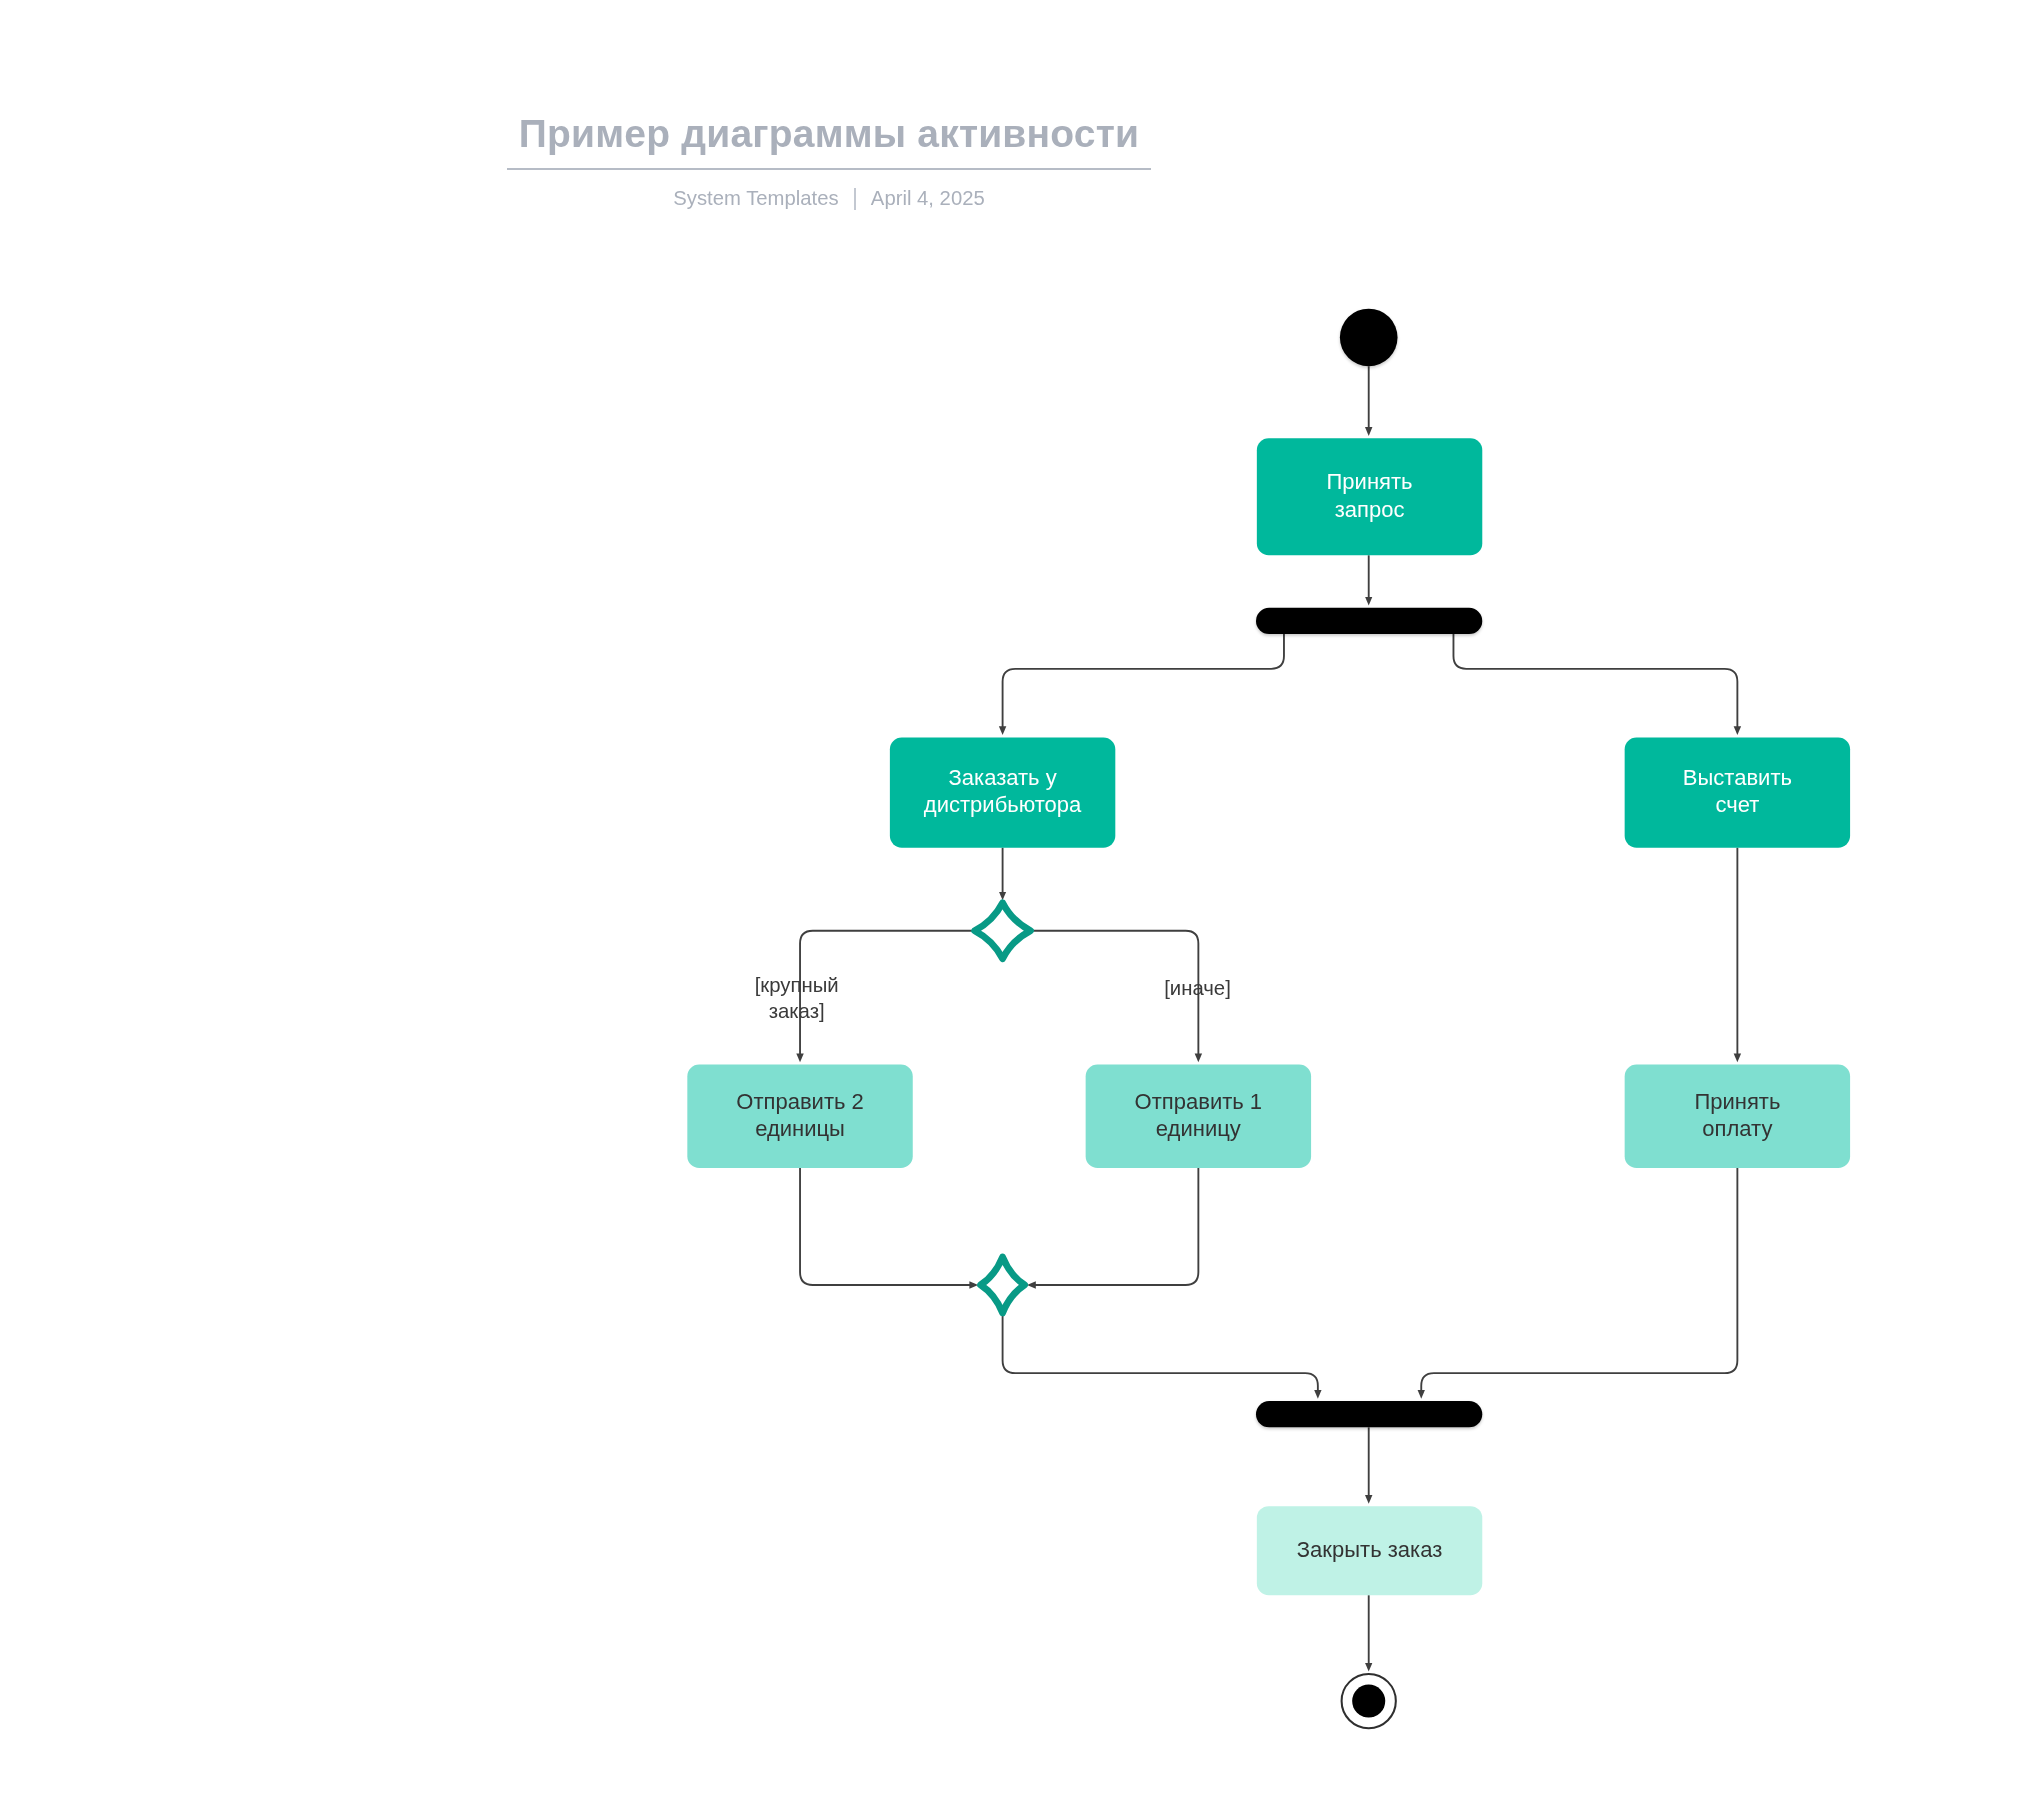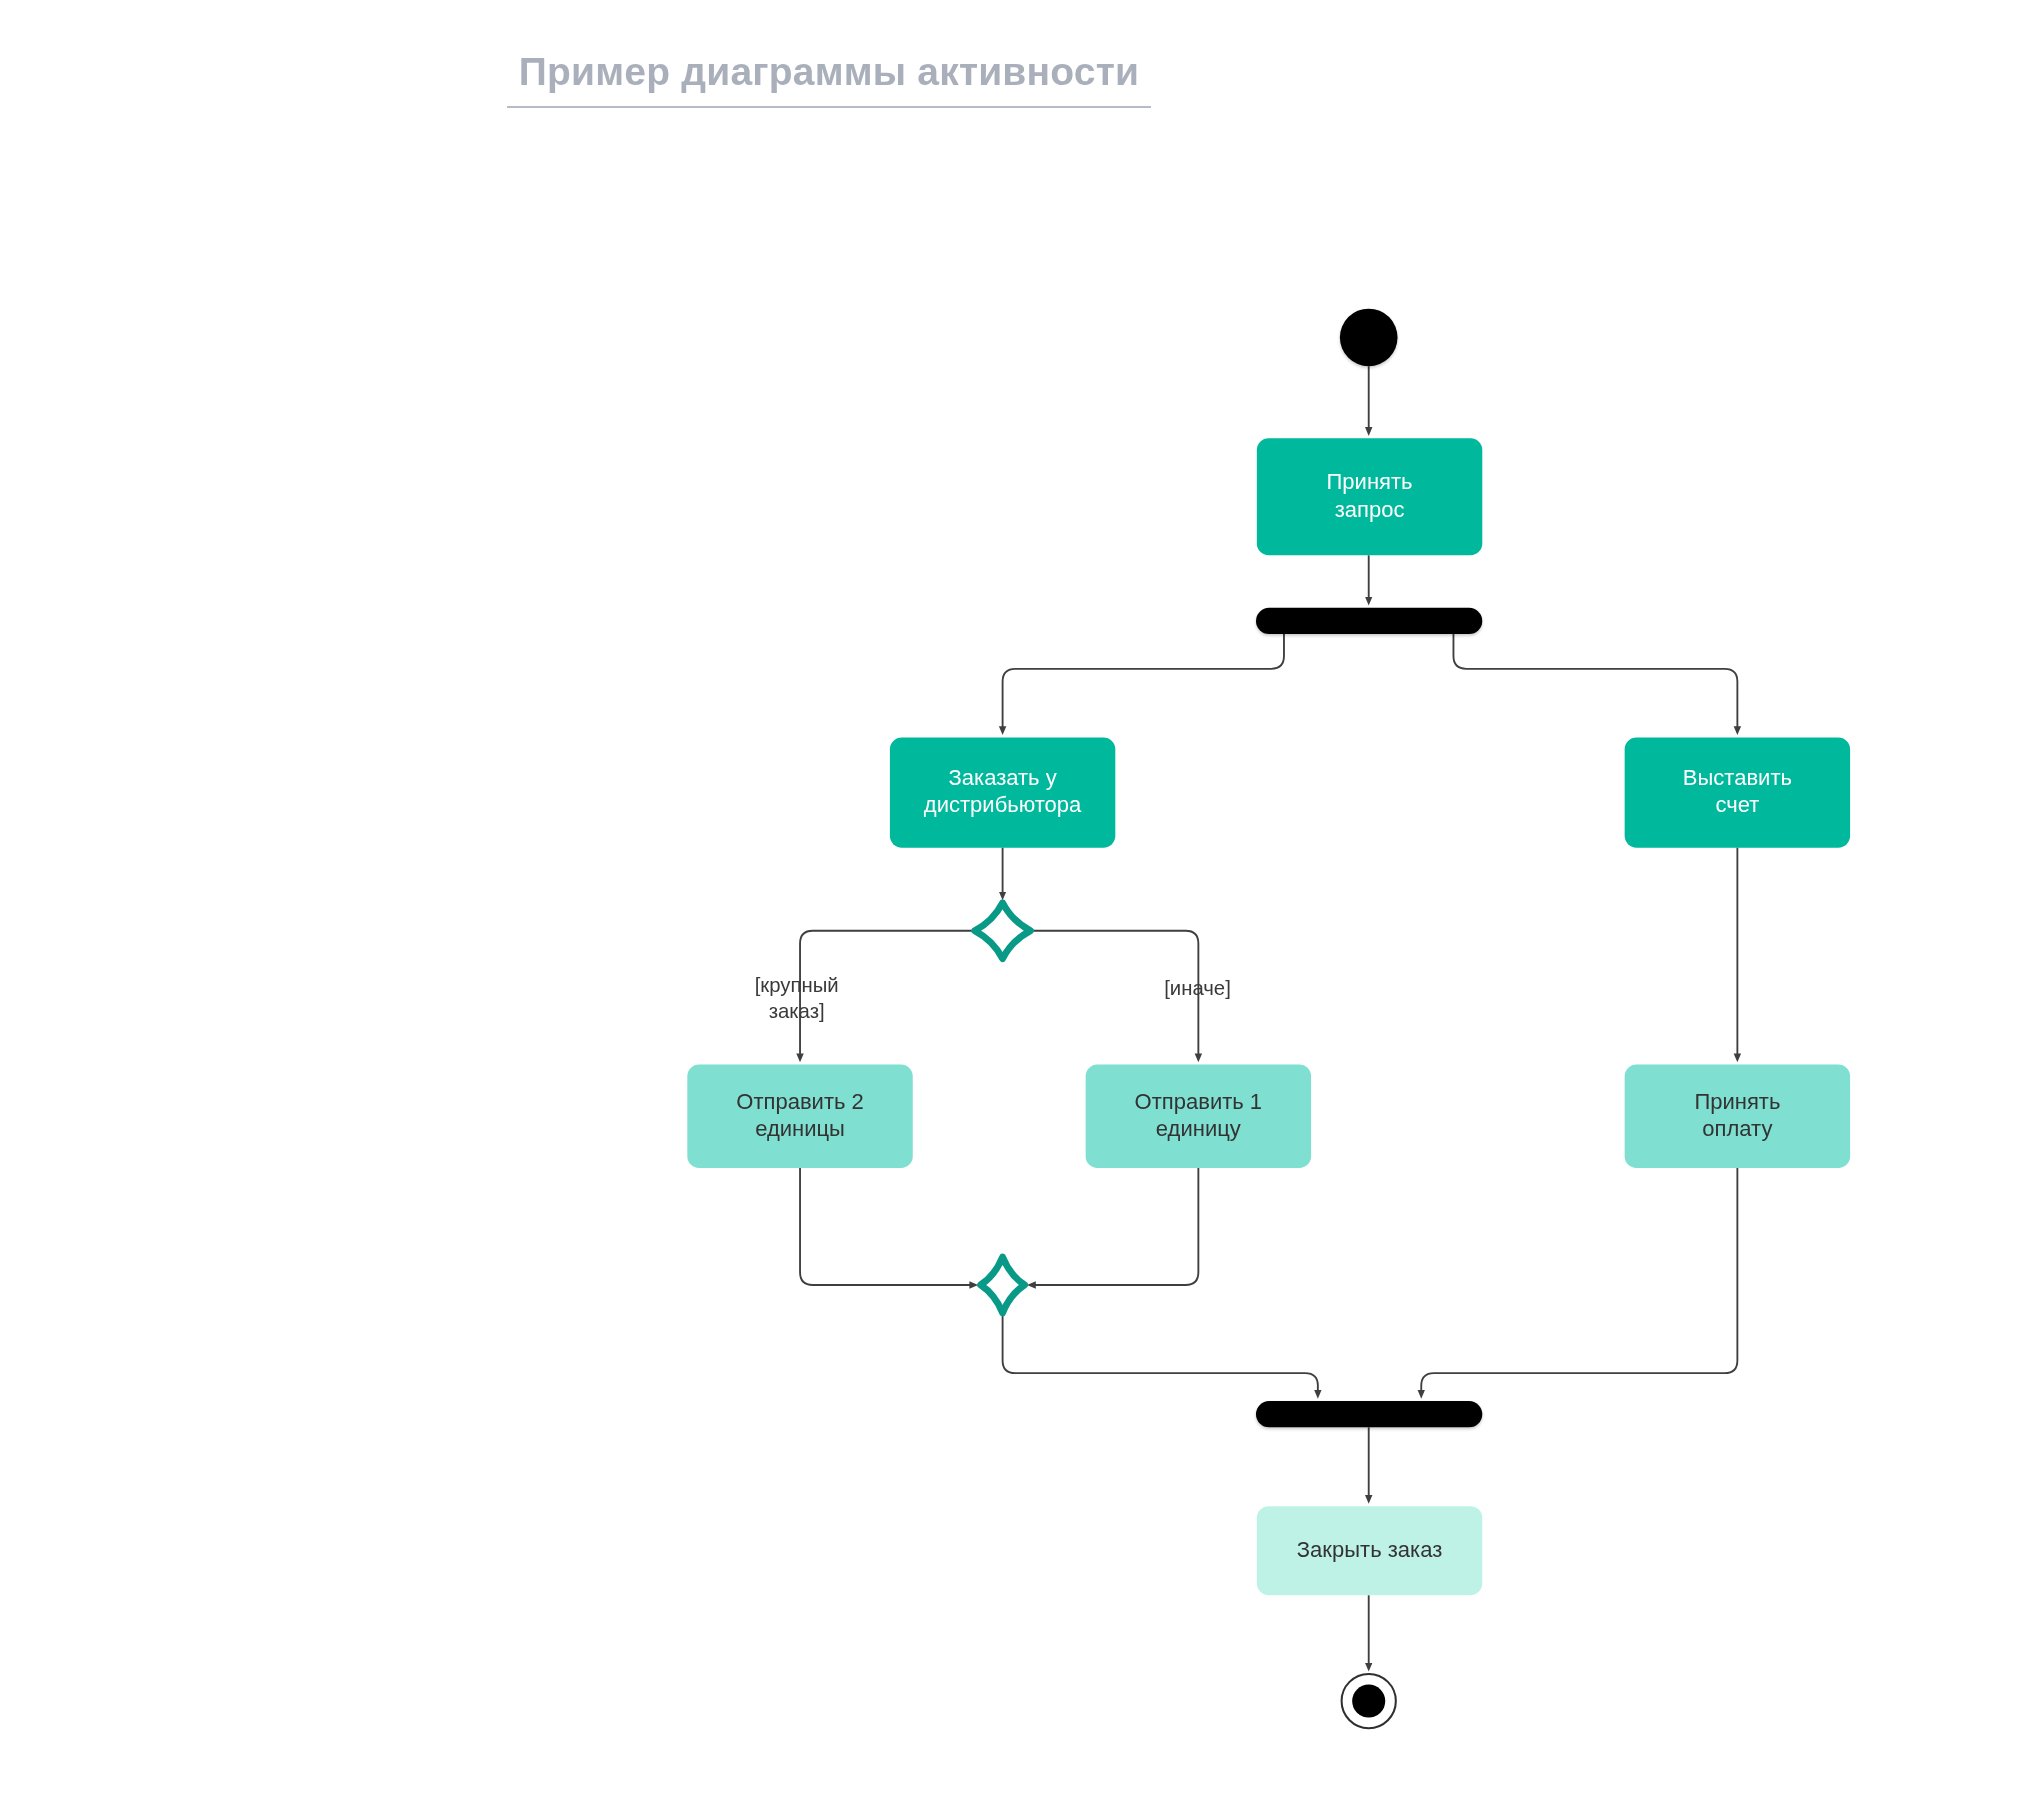--- a/index.html
+++ b/index.html
@@ -15,21 +15,21 @@
     font-family: "Liberation Sans", sans-serif;
     overflow: hidden;
   }
 
   
   #doc-header {
     position: absolute;
     left: 0;
     top: 0;
     width: 1658px;
-    padding-top: 51px;
+    padding-top: 113px;
     text-align: center;
     box-sizing: border-box;
   }
   #doc-title {
     font-size: 39px;
     font-weight: bold;
     color: #aab0bb;
     letter-spacing: 0.2px;
     line-height: 1.1;
     margin: 0 auto;
@@ -91,20 +91,25 @@
   }
 </style>
 </head>
 <body>
 
 <div id="doc-header">
   <div>
     <div id="doc-title">Пример диаграммы активности</div>
   </div>
   <div id="title-rule"></div>
+  <div id="doc-subtitle">
+    <span>System Templates</span>
+    <span id="subtitle-sep"></span>
+    <span>April 4, 2025</span>
+  </div>
 </div>
 
 <svg id="diagram-canvas" viewBox="0 0 2400 2133" xmlns="http://www.w3.org/2000/svg">
   <defs>
     <marker id="arrowhead" markerWidth="11" markerHeight="11" refX="5.2" refY="5" orient="auto" markerUnits="userSpaceOnUse">
       <path d="M0,0.6 L10.4,5 L0,9.4 z" fill="#3f3f3f"></path>
     </marker>
   </defs>
   <g id="edges-layer">
       <g>

